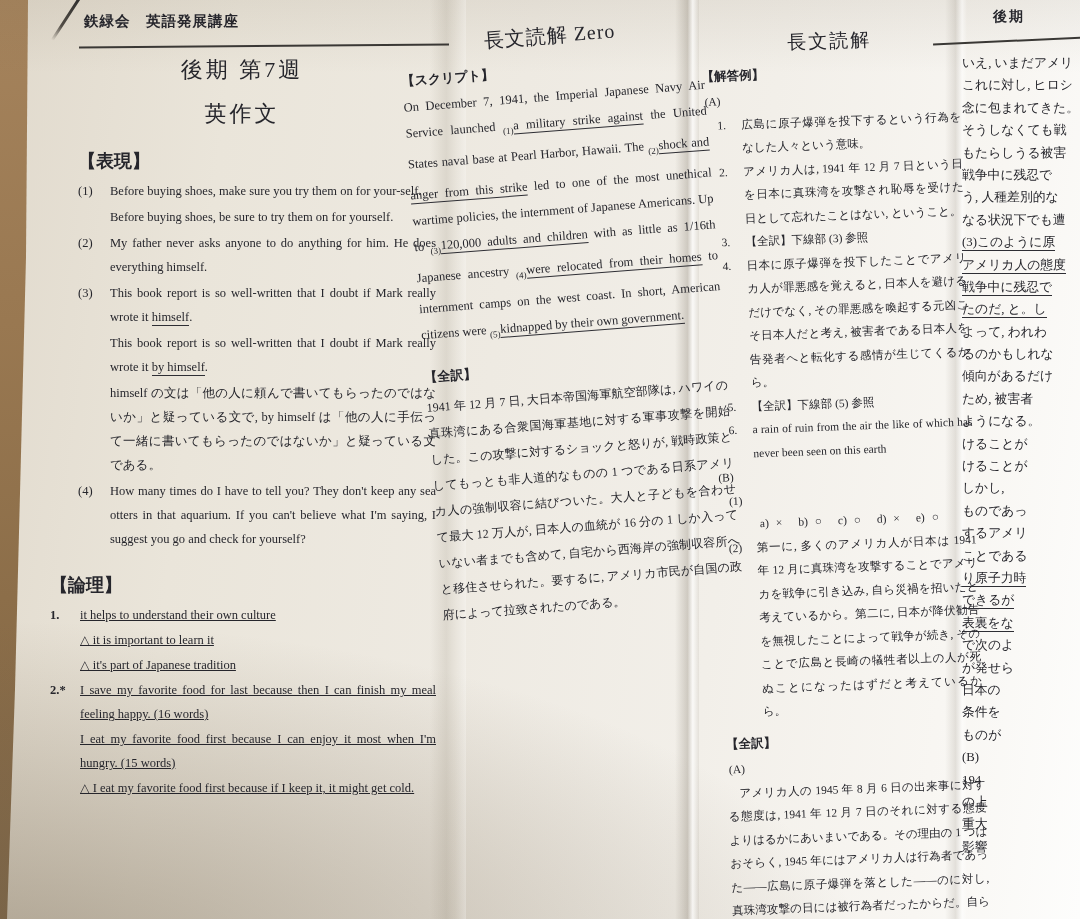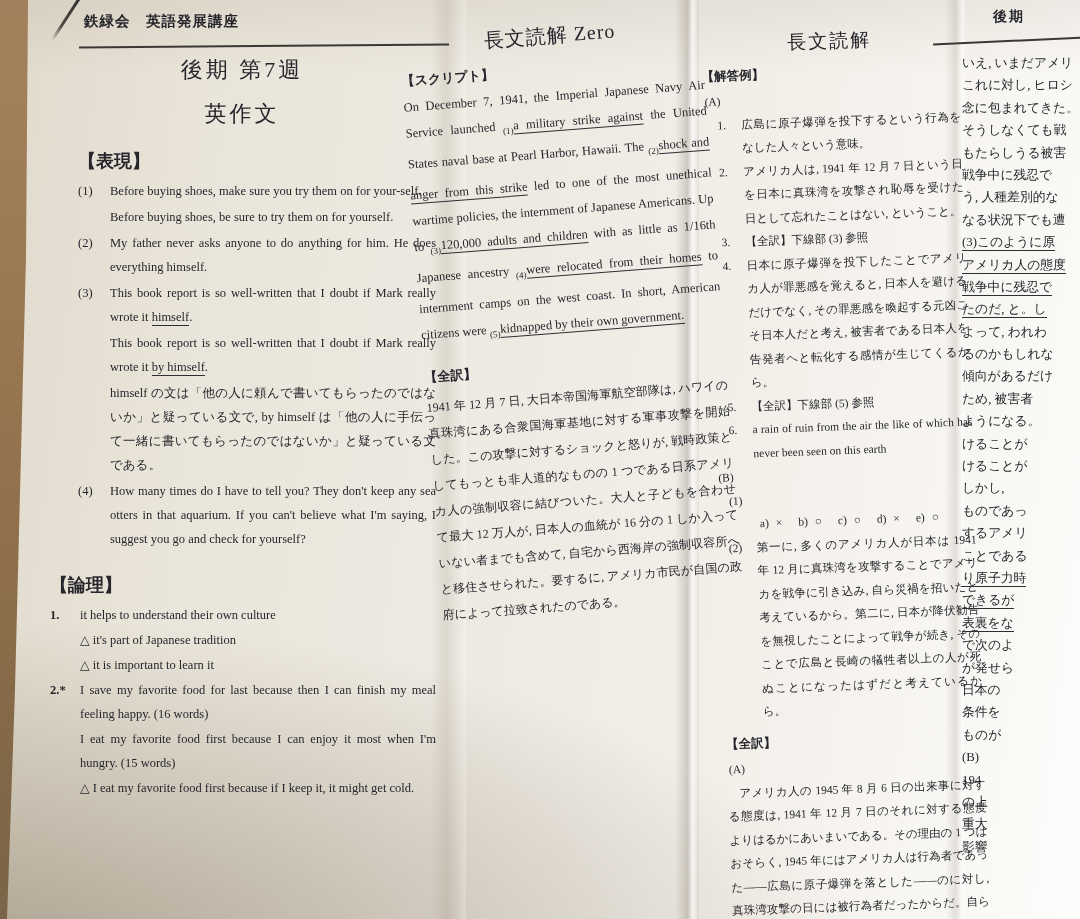--- a/index.html
+++ b/index.html
@@ -37,21 +37,21 @@
   .page-title.second{margin-top:14px;}
   .sec-label{font-weight:bold;font-size:18px;margin:20px 0 6px 30px;}
   .hy-item{display:flex;margin-left:30px;font-size:12.5px;line-height:24px;}
   .hy-num{flex:none;width:32px;}
   .hy-text{flex:1;text-align:justify;}
   .hy-text p{margin:0 0 2px 0;}
   .u{border-bottom:1.4px solid #2e2e34;padding-bottom:1px;}
   .sub{font-size:9px;vertical-align:-4px;letter-spacing:0;}
   .ro-item{display:flex;margin-left:2px;font-size:12.5px;line-height:24px;}
   .ro-num{flex:none;width:30px;font-weight:bold;}
-  .ro-text{flex:1;text-align:justify;}
+  .ro-text{flex:1;text-align:justify;text-decoration:underline;}
   .ro-text p{margin:0 0 1px 0;}
 
   
   .col-mid{left:398px;top:34px;width:302px;transform:rotate(-4.4deg);transform-origin:0 0;}
   .mid-title{text-align:center;font-size:20px;letter-spacing:1px;margin-bottom:12px;}
   .mid-label{font-weight:bold;font-size:13px;margin:6px 0 4px 0;}
   .script{font-size:12.5px;line-height:26px;text-align:justify;}
   .zenyaku{font-size:12px;line-height:26px;text-align:justify;margin-top:8px;}
 
   
@@ -124,22 +124,22 @@
         <p>How many times do I have to tell you?  They don't keep any sea otters in that aquarium.  If you can't believe what I'm saying, I suggest you go and check for yourself?</p>
       </div>
     </div>
 
     <div class="sec-label sans" style="margin-left:2px;">【論理】</div>
 
     <div class="ro-item">
       <div class="ro-num">1.</div>
       <div class="ro-text">
         <p>it helps to understand their own culture</p>
+        <p>△ it is important to learn it</p>
         <p>△ it's part of Japanese tradition</p>
-        <p>△ it is important to learn it</p>
       </div>
     </div>
     <div class="ro-item">
       <div class="ro-num">2.*</div>
       <div class="ro-text">
         <p>I save my favorite food for last because then I can finish my meal feeling happy. (16 words)</p>
         <p>I eat my favorite food first because I can enjoy it most when I'm hungry. (15 words)</p>
         <p>△ I eat my favorite food first because if I keep it, it might get cold.</p>
       </div>
     </div>

